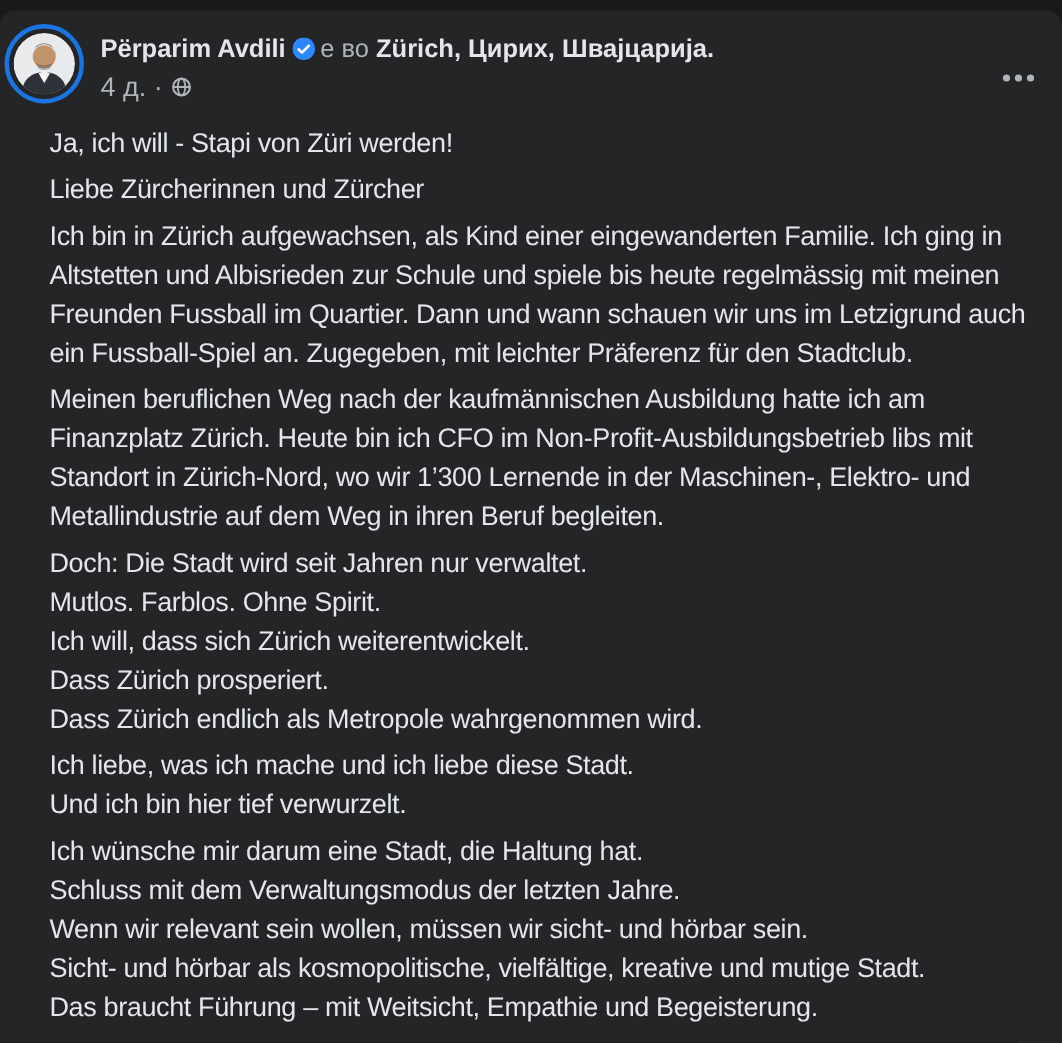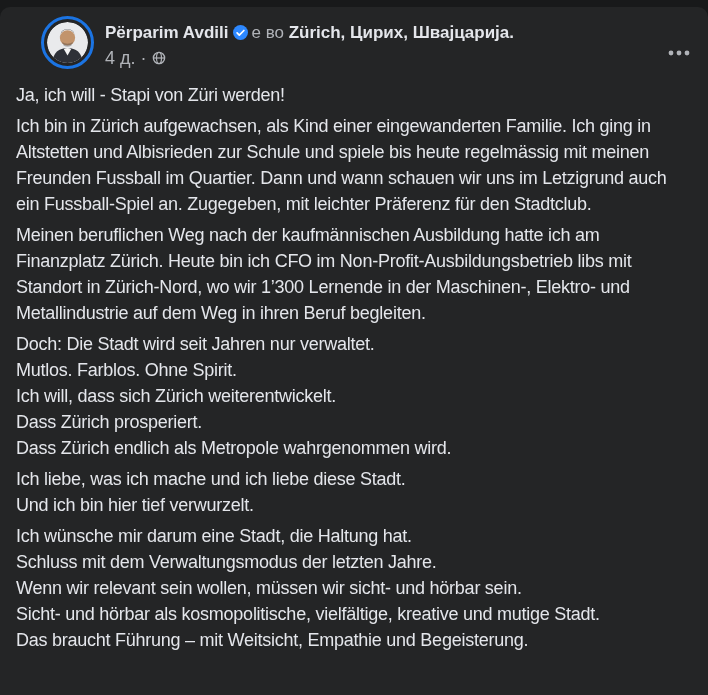--- a/index.html
+++ b/index.html
@@ -13,22 +13,21 @@
     margin-top: 7px;
     height: 688px;
     box-sizing: border-box;
     background: #242526;
     border-radius: 10px 10px 0 0;
   }
   .header {
     position: relative;
     display: flex;
     align-items: flex-start;
-    padding: 9px 12px 0 13px;
-    margin-left: 28px;
+    padding: 9px 12px 0 3px;
   }
   .avatar-ring {
     width: 47px; height: 47px;
     border: 3px solid #1b74e3;
     border-radius: 50%;
     display: flex; align-items: center; justify-content: center;
     cursor: pointer;
     flex: 0 0 auto;
   }
   .avatar-ring svg { display: block; border-radius: 50%; }
@@ -56,21 +55,21 @@
     cursor: pointer;
     border-radius: 50%;
   }
   .post-text {
     padding: 13px 4px 0 16px;
     font-size: 18px;
     line-height: 26px;
     letter-spacing: -0.25px;
     color: #e4e6eb;
   }
-  .para { white-space: pre-line; margin: 0 0 5px 0; }
+  .para { white-space: pre-line; margin: 0 0 5px 17px; }
 </style>
 </head>
 <body>
 
 <div class="card">
 
   <div class="header">
 
     <div class="avatar-ring">
       <span>
@@ -120,20 +119,21 @@
           <circle cx="11" cy="3" r="2.4" fill="#b0b3b8"></circle>
           <circle cx="19" cy="3" r="2.4" fill="#b0b3b8"></circle>
         </svg>
       </span>
     </div>
 
   </div>
 
   <div class="post-text">
       <div class="para">Ja, ich will - Stapi von Züri werden!</div>
+      <div class="para">Liebe Zürcherinnen und Zürcher</div>
       <div class="para">Ich bin in Zürich aufgewachsen, als Kind einer eingewanderten Familie. Ich ging in
 Altstetten und Albisrieden zur Schule und spiele bis heute regelmässig mit meinen
 Freunden Fussball im Quartier. Dann und wann schauen wir uns im Letzigrund auch
 ein Fussball-Spiel an. Zugegeben, mit leichter Präferenz für den Stadtclub.</div>
       <div class="para">Meinen beruflichen Weg nach der kaufmännischen Ausbildung hatte ich am
 Finanzplatz Zürich. Heute bin ich CFO im Non-Profit-Ausbildungsbetrieb libs mit
 Standort in Zürich-Nord, wo wir 1’300 Lernende in der Maschinen-, Elektro- und
 Metallindustrie auf dem Weg in ihren Beruf begleiten.</div>
       <div class="para">Doch: Die Stadt wird seit Jahren nur verwaltet.
 Mutlos. Farblos. Ohne Spirit.

